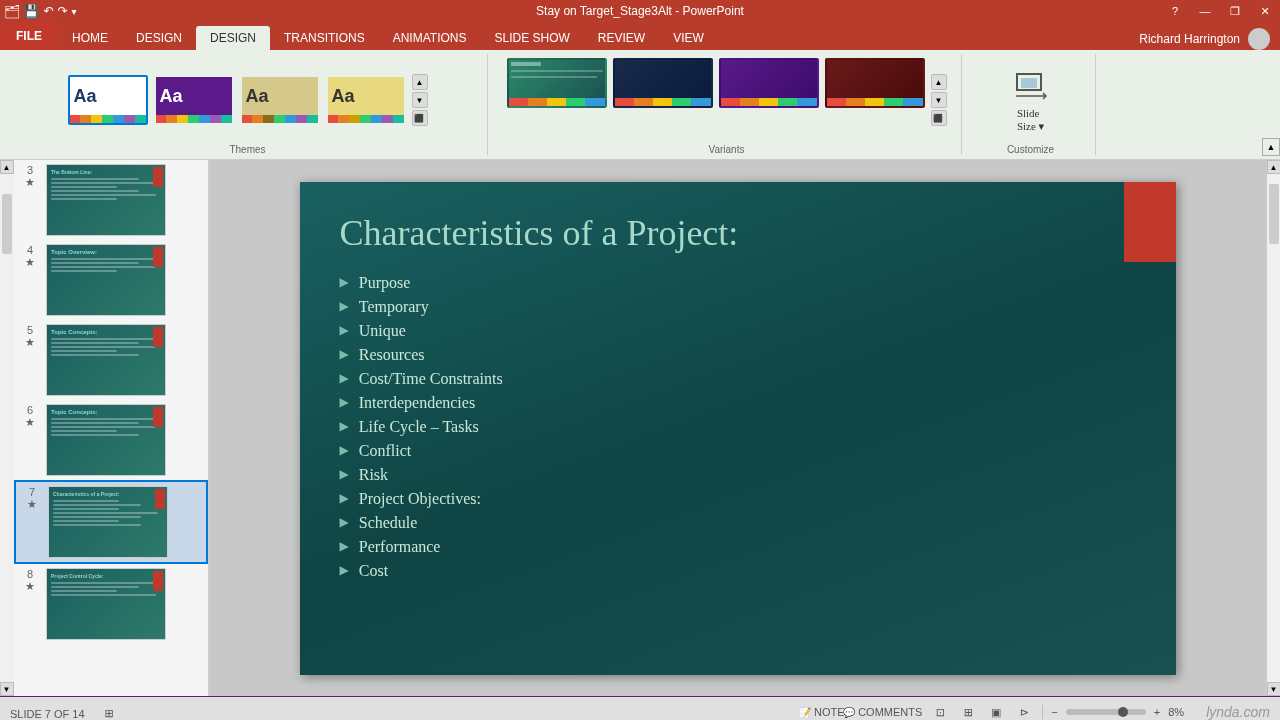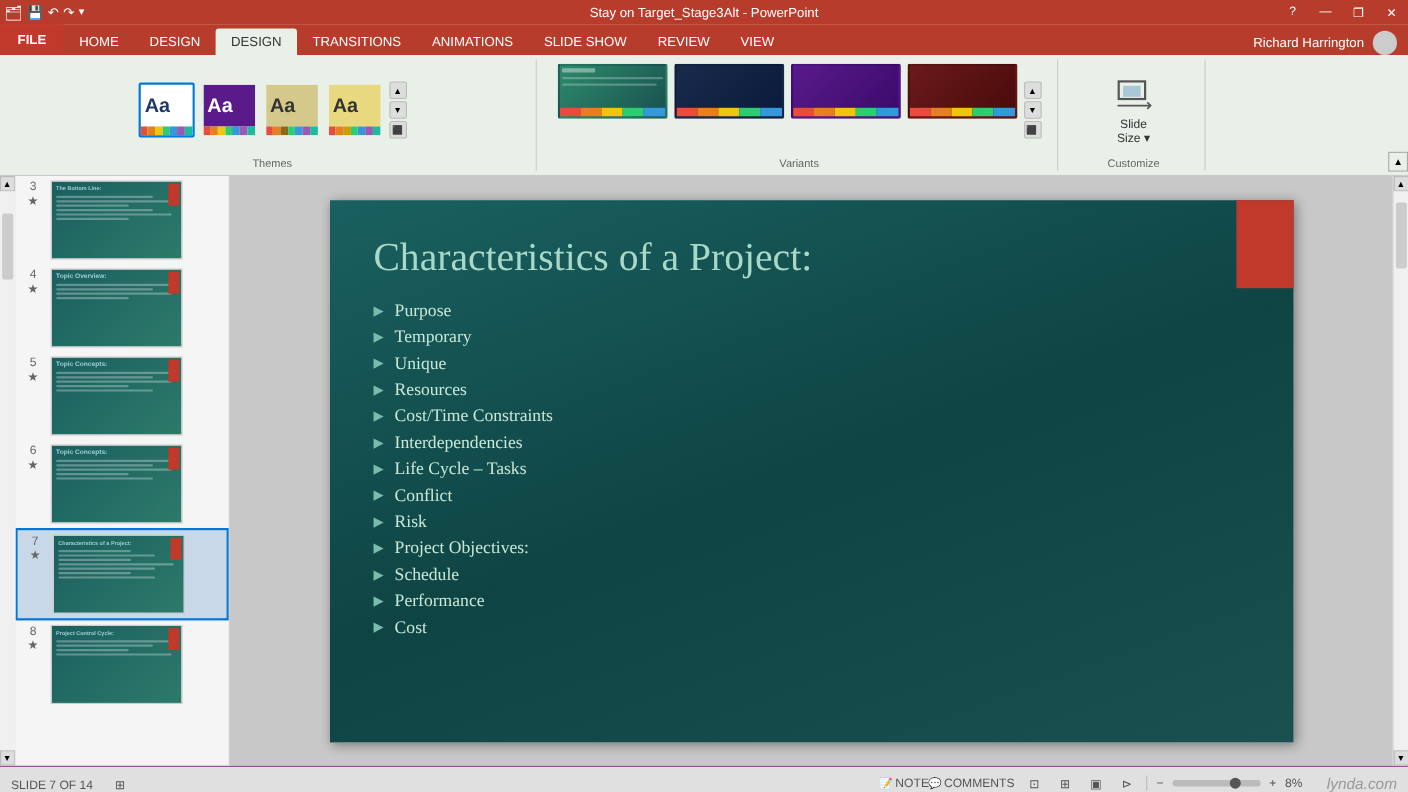--- a/index.html
+++ b/index.html
@@ -111,21 +111,21 @@
     
     .themes-section { min-width: 480px; }
     .themes-grid {
       display: flex;
       align-items: center;
       gap: 6px;
       flex: 1;
       padding-top: 4px;
     }
     .theme-thumb {
-      width: 51px;
+      width: 80px;
       height: 50px;
       border: 2px solid transparent;
       cursor: pointer;
       border-radius: 2px;
       overflow: hidden;
       display: flex;
       flex-direction: column;
     }
     .theme-thumb.selected { border-color: #0078d7; }
     .theme-thumb-top {
@@ -199,23 +199,23 @@
     }
     .customize-btn-icon {
       width: 36px;
       height: 36px;
       display: flex;
       align-items: center;
       justify-content: center;
     }
     .customize-btn-label {
       font-size: 11px;
-      text-align: center;
       color: #333;
       line-height: 1.2;
+      font-family: Liberation Serif, serif;
     }
 
     
     #main-area {
       display: flex;
       height: calc(720px - 22px - 28px - 110px - 24px);
     }
 
     
     #slides-panel {

